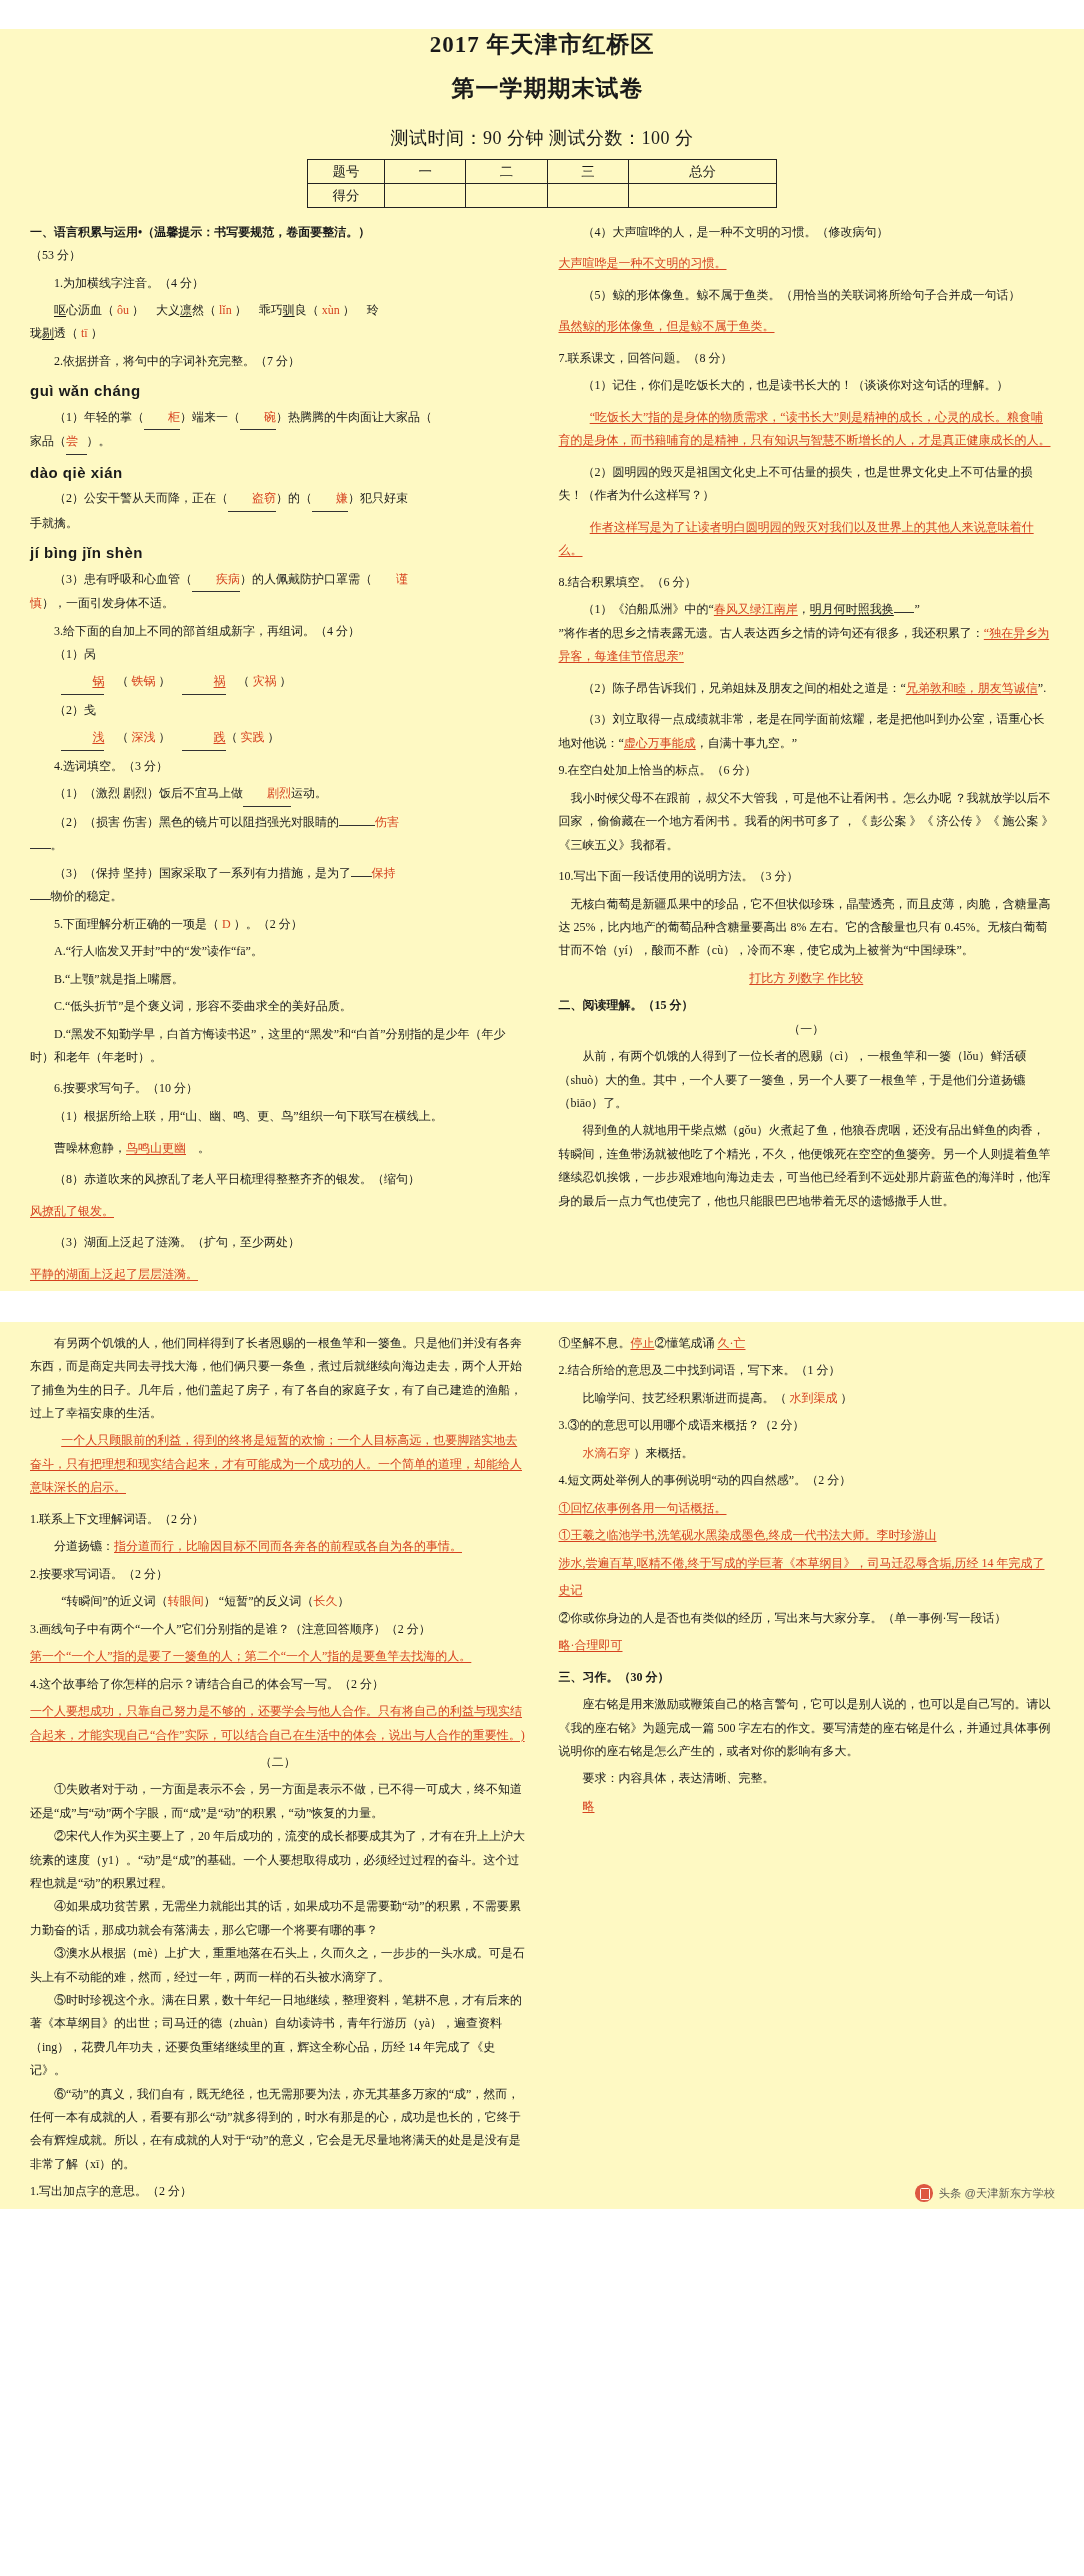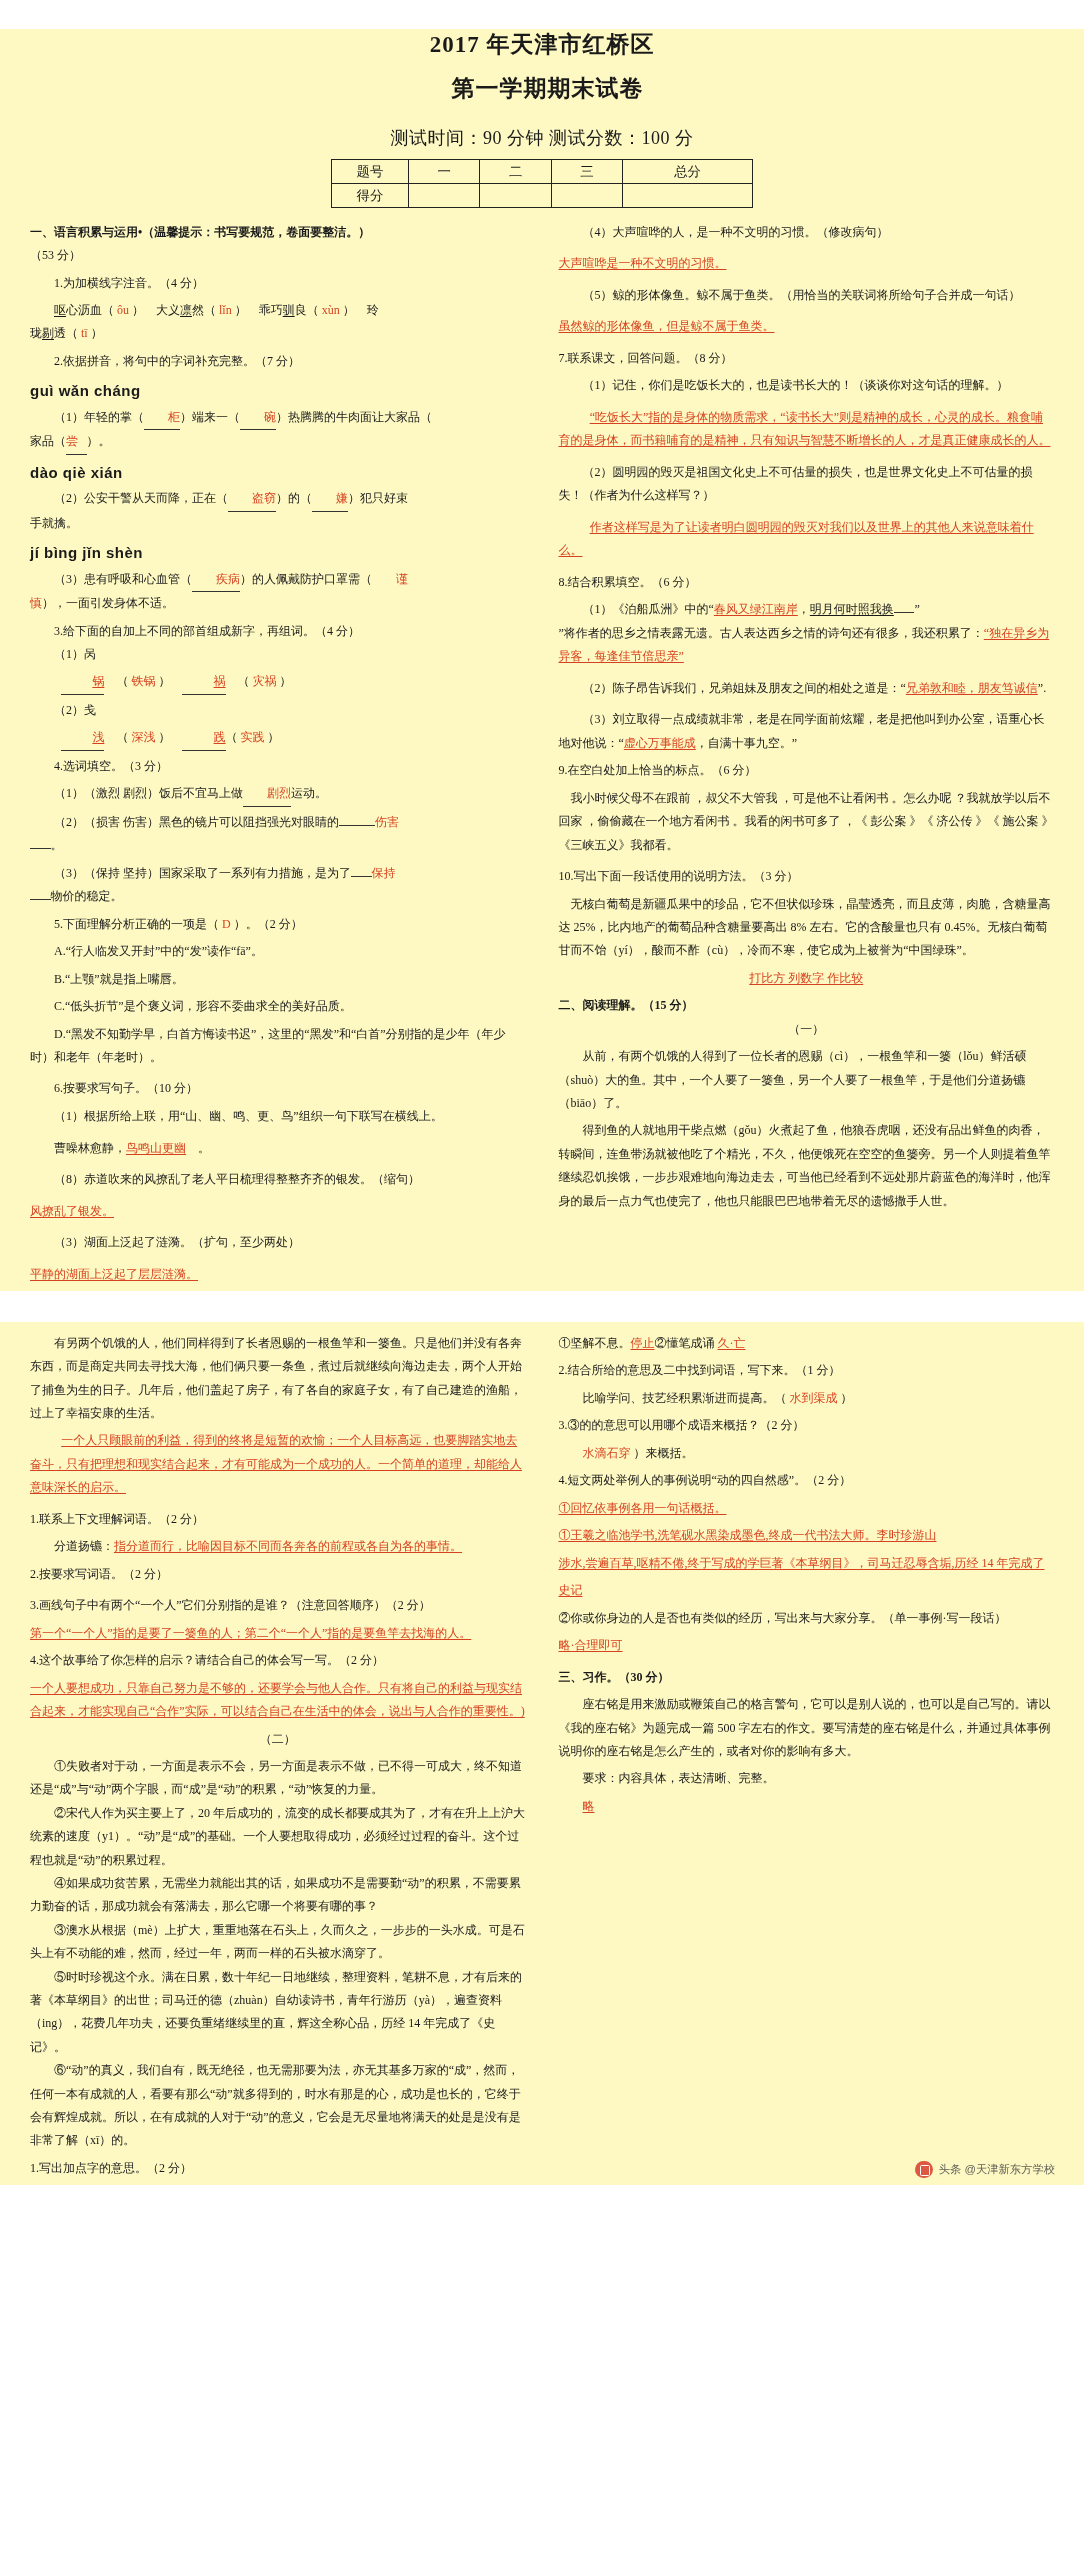--- a/index.html
+++ b/index.html
@@ -12,21 +12,21 @@
   }
   .page { position:relative; width:1084px; background:#fef9c3; padding:0 0 5.2px 0; }
 
   
   .doc-title { text-align:center; font-size:23px; font-weight:700; letter-spacing:1px; }
   .doc-title .line1 { margin:29px 0 0 0; }
   .doc-title .line2 { margin:13.4px 0 0 0;padding-left:11px; }
   .meta-line { text-align:center; font-size:18px; margin:21.6px 0 5.2px 0; letter-spacing:0.5px; }
 
   
-  .score-table { width:422px; margin:9.3px auto 3.1px auto; border-collapse:collapse; }
+  .score-table { width:470px; margin:9.3px auto 3.1px auto; border-collapse:collapse; }
   .score-table td {
     border:0.5px solid #222; height:24px; text-align:center;
     font-size:13.4px; font-weight:400;
   }
   .score-table td.lbl { width:77px; }
 
   
   .cols { display:flex; gap:33px; padding:9.3px 30px 0 30px; align-items:flex-start; }
   .col { flex:1 1 0; min-width:0; }
 
@@ -243,20 +243,21 @@
       <p class="q sub"><span class="ansu">一个人只顾眼前的利益，得到的终将是短暂的欢愉；一个人目标高远，也要脚踏实地去奋斗，只有把理想和现实结合起来，才有可能成为一个成功的人。一个简单的道理，却能给人意味深长的启示。</span></p>
       <div class="sp"></div>
 
       <p class="q noind">1.联系上下文理解词语。（2 分）</p>
       <div class="sp-s"></div>
       <p class="q"><span>分道扬镳：</span><span class="ansu">指分道而行，比喻因目标不同而各奔各的前程或各自为各的事情。</span></p>
       <div class="sp-s"></div>
 
       <p class="q noind">2.按要求写词语。（2 分）</p>
       <div class="sp-s"></div>
+      <p class="q sub"><span>“转瞬间”的近义词（</span><span class="ans">转眼间</span><span>）  “短暂”的反义词（</span><span class="ans">长久</span><span>）</span></p>
       <div class="sp-s"></div>
 
       <p class="q noind">3.画线句子中有两个“一个人”它们分别指的是谁？（注意回答顺序）（2 分）</p>
       <div class="sp-s"></div>
       <p class="q noind"><span class="ansu">第一个“一个人”指的是要了一篓鱼的人；第二个“一个人”指的是要鱼竿去找海的人。</span></p>
       <div class="sp-s"></div>
 
       <p class="q noind">4.这个故事给了你怎样的启示？请结合自己的体会写一写。（2 分）</p>
       <div class="sp-s"></div>
       <p class="q noind"><span class="ansu">一个人要想成功，只靠自己努力是不够的，还要学会与他人合作。只有将自己的利益与现实结合起来，才能实现自己“合作”实际，可以结合自己在生活中的体会，说出与人合作的重要性。)</span></p>

